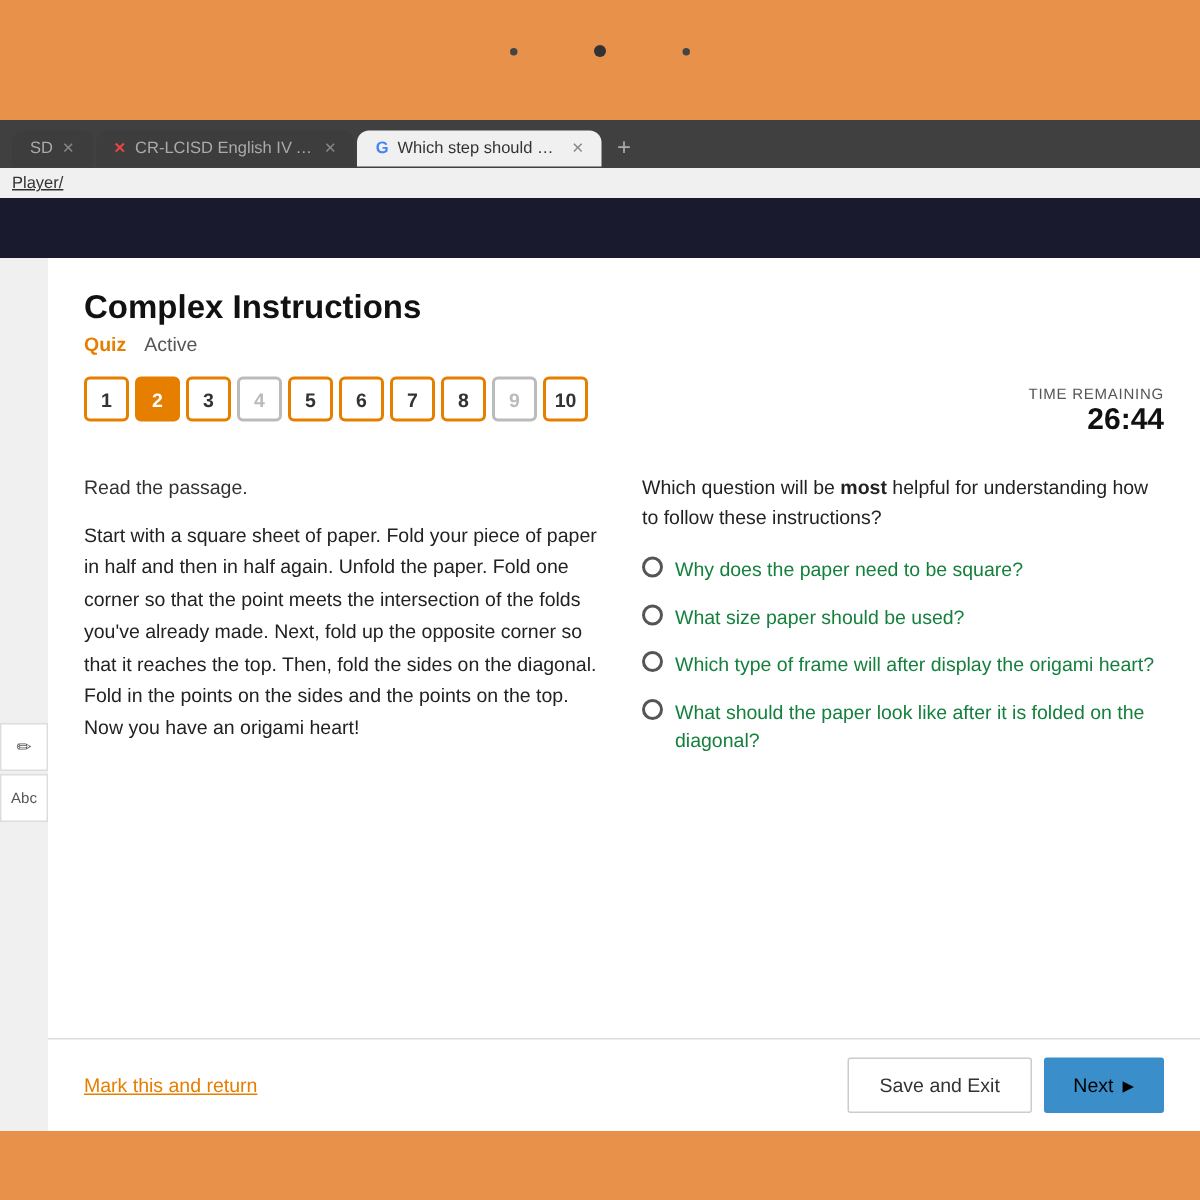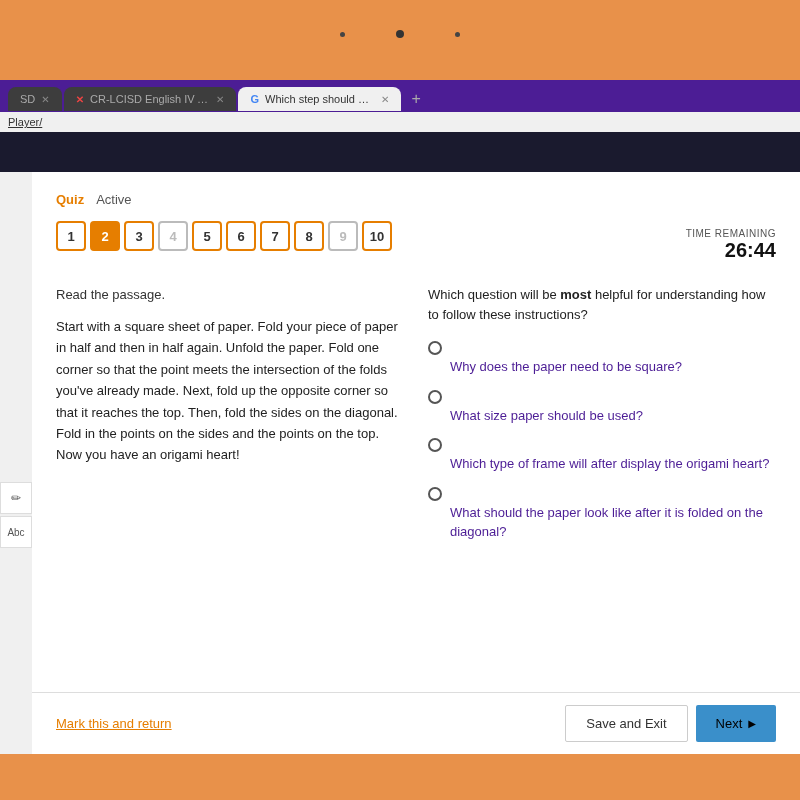--- a/index.html
+++ b/index.html
@@ -18,21 +18,21 @@
       border-radius: 50%;
       position: absolute;
       top: 30px;
       left: 50%;
       transform: translateX(-50%);
     }
 
     
     .browser-chrome {
       width: 100%;
-      background: #4c1d95;
+      background: #404040;
       padding: 6px 0 0 0;
     }
     .tab-bar {
       display: flex;
       align-items: center;
       padding: 0 8px;
       gap: 2px;
     }
     .tab {
       display: flex;
@@ -217,23 +217,22 @@
     .radio-circle {
       width: 14px;
       height: 14px;
       border: 2px solid #555;
       border-radius: 50%;
       flex-shrink: 0;
       margin-top: 1px;
     }
     .option-text {
       font-size: 13px;
-      color: #4c1d95;
+      color: #15803d;
       line-height: 1.5;
-      margin-top: 17px;
     }
 
     
     .bottom-toolbar {
       background: #fff;
       border-top: 1px solid #ddd;
       padding: 12px 24px;
       display: flex;
       align-items: center;
       justify-content: space-between;
@@ -347,20 +346,21 @@
 
 <div style="position:relative;background:#f0f0f0;">
 
   <div class="left-sidebar">
     <div class="sidebar-icon">✏</div>
     <div class="sidebar-icon" style="font-size:10px;">Abc</div>
   </div>
 
   <div class="content-area" style="margin-left:32px;">
 
+    <div class="page-title">Complex Instructions</div>
 
     <div class="quiz-status">
       <span class="quiz-label">Quiz</span>
       <span class="active-label">Active</span>
     </div>
 
     <div style="display:flex;align-items:center;justify-content:space-between;margin-bottom:16px;">
       <div class="question-numbers">
         <div class="q-num">1</div>
         <div class="q-num active">2</div>

